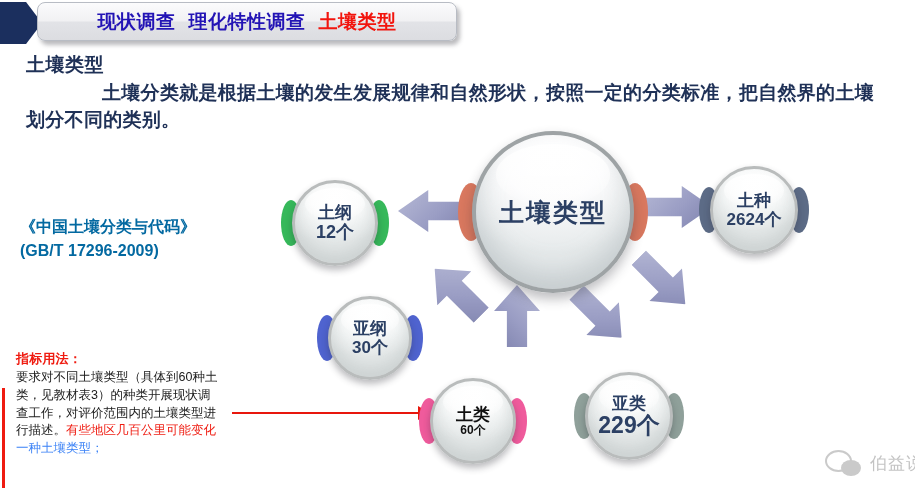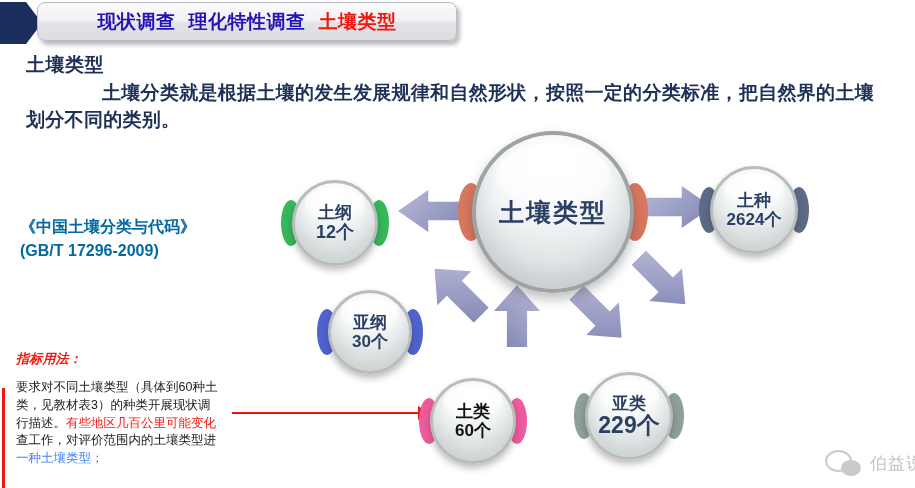--- a/index.html
+++ b/index.html
@@ -92,23 +92,22 @@
   .annot {
     position: absolute;
     left: 16px;
     top: 350px;
     width: 214px;
   }
   .annot-title {
     font-size: 13px;
     font-weight: bold;
     color: #ef1b10;
-    margin-bottom: 11px;
+    margin-bottom: 1px;
     letter-spacing: 0.2px;
-    font-style: italic;
   }
   .annot-body {
     font-size: 12.5px;
     color: #1a1a1a;
     line-height: 1.42;
   }
   .annot-body .red { color: #ef1b10; }
 
   .annot-rule {
     position: absolute;
@@ -253,22 +252,22 @@
   <div class="std-ref">
     <div>《中国土壤分类与代码》</div>
     <div>(GB/T 17296-2009)</div>
   </div>
 
   <div class="annot">
     <div class="annot-title" style="color: rgb(239, 27, 16);">指标用法：</div>
     <div class="annot-body">
       <div>要求对不同土壤类型（具体到60种土</div>
       <div>类，见教材表3）的种类开展现状调</div>
+      <div>查工作，对评价范围内的土壤类型进</div>
       <div><span>行描述。</span><span class="red" style="color: rgb(239, 27, 16);">有些地区几百公里可能变化</span></div>
-      <div>查工作，对评价范围内的土壤类型进</div>
       <div class="red" style="color: #3b82f6;">一种土壤类型；</div>
     </div>
   </div>
   <div class="annot-rule"></div>
 
   <div class="red-arrow-line"></div>
   <div class="red-arrow-head"></div>
 
   <div class="block-arrow arrow-left" style="left:398px; top:190px; width:72px; height:42px;"></div>
   <div class="block-arrow arrow-right" style="left:640px; top:186px; width:72px; height:42px;"></div>
@@ -296,36 +295,36 @@
 
   <div class="node" style="left:710px; top:166px; width:88px; height:88px;">
     <div class="node-cap left" style="background: rgb(92, 107, 134);"></div>
     <div class="node-cap right" style="background: rgb(92, 107, 134);"></div>
     <div class="node-ball">
       <div class="node-label" style="font-size:17px;">土种</div>
       <div class="node-count" style="font-size:17px;">2624个</div>
     </div>
   </div>
 
-  <div class="node" style="left:328px; top:290px; width:84px; height:84px;">
+  <div class="node" style="left:328px; top:296px; width:84px; height:84px;">
     <div class="node-cap left" style="background: rgb(79, 99, 207);"></div>
     <div class="node-cap right" style="background: rgb(79, 99, 207);"></div>
     <div class="node-ball">
       <div class="node-label" style="font-size:17px;">亚纲</div>
       <div class="node-count" style="font-size:17px;">30个</div>
     </div>
   </div>
 
 
   <div class="node" style="left:430px; top:378px; width:86px; height:86px;">
     <div class="node-cap left" style="background: rgb(239, 91, 156);"></div>
     <div class="node-cap right" style="background: rgb(239, 91, 156);"></div>
     <div class="node-ball">
       <div class="node-label" style="font-size:17px; color:#111111;">土类</div>
-      <div class="node-count" style="font-size:17px; color:#111111;">60个</div>
+      <div class="node-count" style="font-size:12px; color:#111111;">60个</div>
     </div>
   </div>
 
   <div class="node" style="left:585px; top:372px; width:88px; height:88px;">
     <div class="node-cap left" style="background: rgb(143, 160, 154);"></div>
     <div class="node-cap right" style="background: rgb(143, 160, 154);"></div>
     <div class="node-ball">
       <div class="node-label" style="font-size:17px;">亚类</div>
       <div class="node-count" style="font-size:23px;">229个</div>
     </div>

